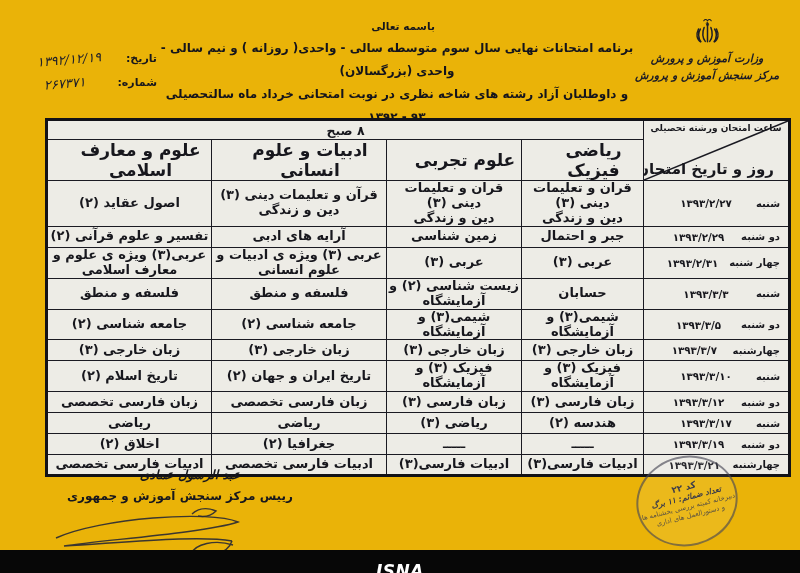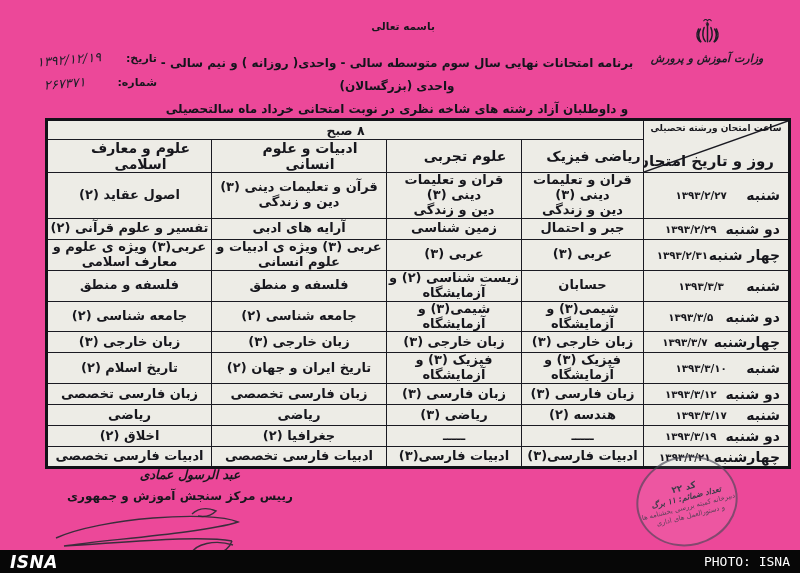--- a/index.html
+++ b/index.html
@@ -1,39 +1,39 @@
 <!DOCTYPE html>
 <html lang="fa"><head>
 <meta charset="utf-8">
 <style>
   html,body { margin:0; padding:0; }
   .page {
     position:relative; width:800px; height:573px; overflow:hidden;
-    background:#ec4899;
+    background:#eab308;
     font-family:"DejaVu Sans", sans-serif;
     color:#17171d;
   }
   
   .bismillah {
     position:absolute; top:20px; left:348px; width:110px;
     font-size:10.5px; font-weight:bold; text-align:center; direction:rtl;
   }
   .letterhead {
     position:absolute; top:18px; right:18px; width:150px;
     text-align:center; direction:rtl;
   }
   .emblem { height:32px; }
   .org-line {
     font-family:"DejaVu Serif", serif;
     font-style:italic; font-weight:600;
     font-size:11px; line-height:17px; color:#1c1c26;
     white-space:nowrap;
   }
   .title-block {
-    position:absolute; top:52px; left:158px; width:478px;
+    position:absolute; top:37px; left:158px; width:478px;
     direction:rtl; text-align:center;
     font-weight:bold; font-size:12px; line-height:23px;
     color:#14141c;
   }
   .doc-meta {
     position:absolute; top:52px; left:12px; width:145px; direction:rtl;
   }
   .meta-row { display:flex; align-items:flex-start; margin-bottom:9px; }
   .meta-label { font-size:11px; font-weight:bold; white-space:nowrap; }
   .handwrite {
@@ -61,27 +61,27 @@
     position:absolute; top:2px; left:3px; right:3px;
     font-size:9px; text-align:center; direction:rtl; white-space:nowrap;
   }
   .corner-bottom {
     position:absolute; bottom:2px; left:3px; right:14px;
     font-size:15px; text-align:center; direction:rtl; white-space:nowrap;
   }
   tr.time-row { height:20px; }
   .time-head { font-size:12.5px; }
   tr.streams { height:30px; }
-  tr.streams th { font-size:14px;padding-left:24px; }
+  tr.streams th { font-size:17px;padding-left:24px; }
   tbody tr { height:21px; }
   tbody tr:first-child { height:43px; }
   td.c-sub { font-size:13px; line-height:1.15; white-space:pre-line; direction:rtl; }
   td.c-daydate { padding:0 4px; }
   .dd-wrap { display:flex; align-items:center; justify-content:space-between; direction:rtl; }
-  .dd-wrap .day  { font-size:14px; font-weight:bold; white-space:nowrap; padding-right:4px; }
+  .dd-wrap .day  { font-size:10px; font-weight:bold; white-space:nowrap; padding-right:4px; }
   .dd-wrap .date { font-size:10.3px; font-weight:bold; white-space:nowrap; padding-left:8px; flex:1; text-align:center; }
   
   .note {
     position:absolute; top:439px; right:12px; direction:rtl;
     font-size:11px; font-weight:bold; color:#14141c; white-space:nowrap;
   }
   .note .note-date { font-size:13.5px; }
   
   .sig-name {
     position:absolute; top:467px; left:80px; width:220px;
@@ -103,21 +103,21 @@
     background:rgba(255,255,255,.08);
   }
   .stamp-l1 { font-size:9px;  font-weight:bold; }
   .stamp-l2 { font-size:8px;  font-weight:bold; font-style:italic; }
   .stamp-l3, .stamp-l4 { font-size:6.8px; opacity:.85; white-space:nowrap; }
   
   .footer-bar {
     position:absolute; left:0; bottom:0; width:800px; height:23px;
     background:#070707; color:#ffffff;
     display:flex; align-items:center; justify-content:space-between;
-    padding:11px 10px; box-sizing:border-box;
+    padding:11px 10px; box-sizing:border-box;flex-direction:column;
   }
   .footer-left  { font-size:17px; font-weight:bold; letter-spacing:.5px; font-style:italic; }
   .footer-right { font-size:13px; font-family:"DejaVu Sans Mono", monospace; }
 </style>
 </head>
 <body>
 
 <div class="page">
 
   <div class="bismillah">باسمه تعالی</div>
@@ -130,20 +130,21 @@
           <path d="M6 14 C2.5 21 3.5 28 9.5 31.5 C5.5 25.5 5.5 18.5 8.5 14"></path>
           <path d="M30 14 C33.5 21 32.5 28 26.5 31.5 C30.5 25.5 30.5 18.5 27.5 14"></path>
           <path d="M13.5 12 C10.5 19 11.5 26.5 15 30.5"></path>
           <path d="M22.5 12 C25.5 19 24.5 26.5 21 30.5"></path>
           <path d="M18 9 L18 31"></path>
           <path d="M18 5 L19.6 7.6 L18 10.2 L16.4 7.6 Z" fill="#1d1d26" stroke-width="1"></path>
         </g>
       </svg>
     </div>
     <div class="org-line">وزارت آموزش و پرورش</div>
+    <div class="org-line">مرکز سنجش آموزش و پرورش</div>
   </div>
 
   <div class="title-block">
     <div>برنامه امتحانات نهایی سال سوم متوسطه سالی - واحدی( روزانه ) و نیم سالی - واحدی (بزرگسالان)</div>
     <div>و داوطلبان آزاد رشته های شاخه نظری در  نوبت امتحانی خرداد ماه سالتحصیلی ۹۳ - ۱۳۹۲</div>
   </div>
 
   <div class="doc-meta">
     <div class="meta-row">
       <span class="meta-label">تاریخ:</span>

